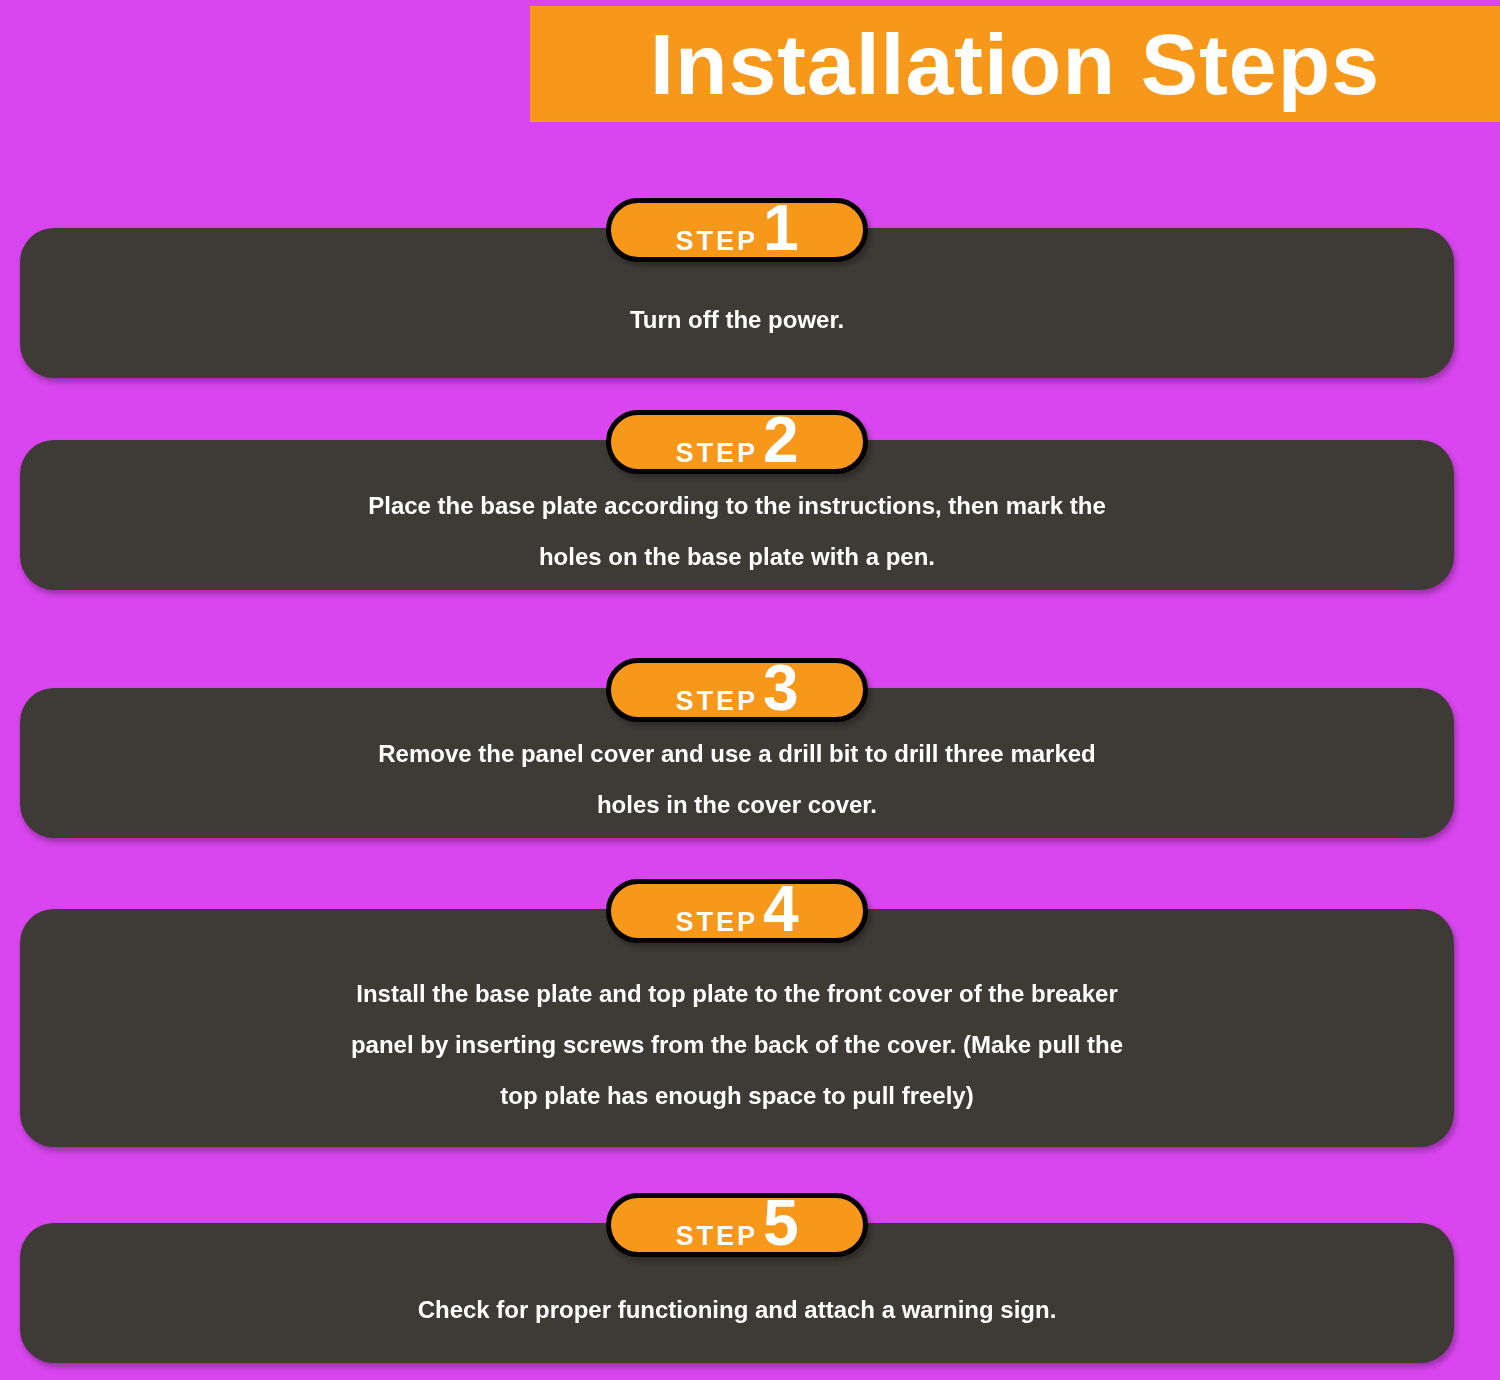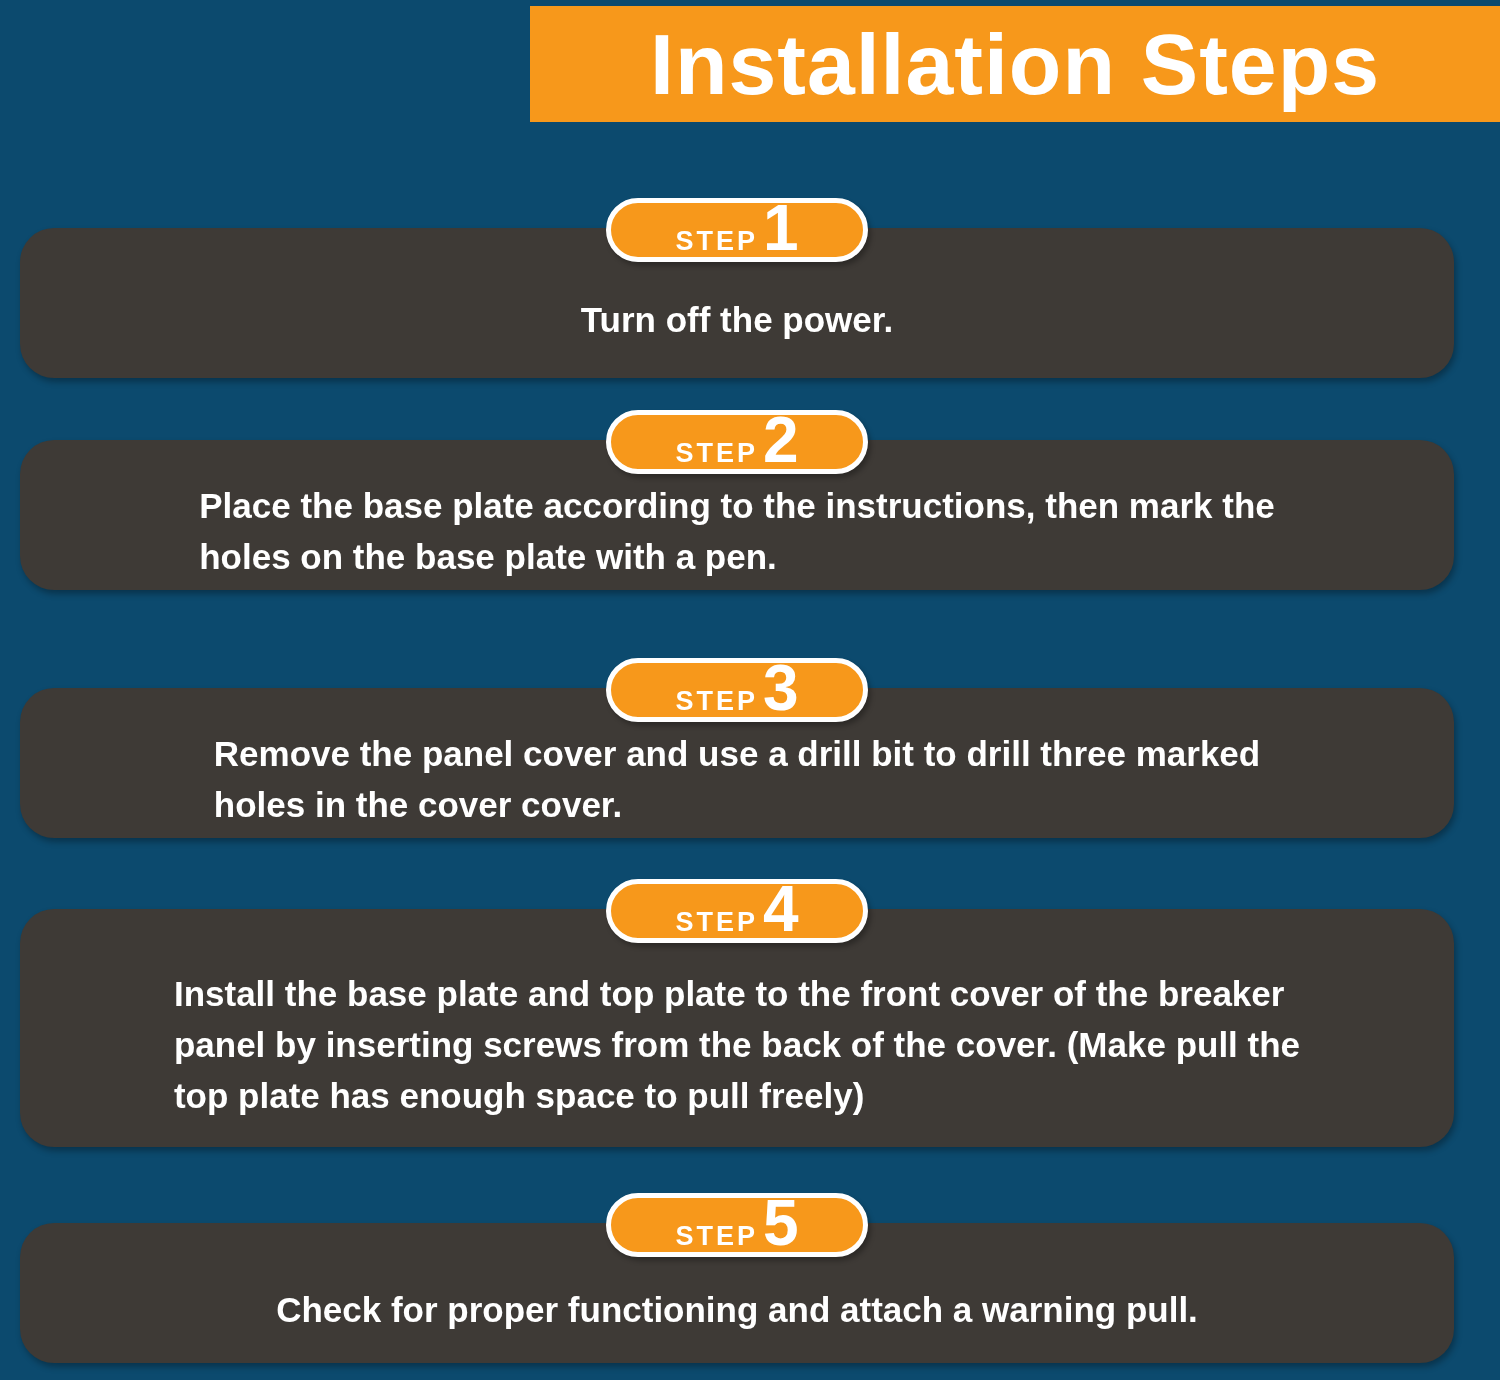--- a/index.html
+++ b/index.html
@@ -5,21 +5,21 @@
   * { margin: 0; padding: 0; box-sizing: border-box; }
   html, body {
     width: 1500px; height: 1380px;
     background: #ffffff;
     font-family: "Liberation Sans", sans-serif;
     overflow: hidden;
   }
   .canvas {
     position: relative;
     width: 1500px; height: 1380px;
-    background: #0c4a6e;
+    background: #d946ef;
   }
 
   
   .title-banner {
     position: absolute;
     left: 530px; top: 6px;
     width: 970px; height: 116px;
     background: #F7981B;
     display: flex; align-items: center; justify-content: center;
   }
@@ -43,36 +43,36 @@
     padding: 40px 20px 8px;
   }
   .s1 { top: 228px;  height: 150px; }
   .s2 { top: 440px;  height: 150px; }
   .s3 { top: 688px;  height: 150px; }
   .s4 { top: 909px;  height: 238px; }
   .s5 { top: 1223px; height: 140px; }
 
   .step-text {
     color: #ffffff;
-    font-size: 35px;
+    font-size: 24px;
     font-weight: 700;
     line-height: 51px;
-    text-align: left;
+    text-align: center;
     white-space: pre-line;
   }
 
   
   .badge {
     position: absolute;
     top: -30px;
     left: 50%;
     transform: translateX(-50%);
     width: 262px; height: 64px;
     background: #F7981B;
-    border: 5px solid #ffffff;
+    border: 5px solid #000000;
     border-radius: 34px;
     box-shadow: 3px 4px 5px rgba(0,0,0,0.28);
     text-align: center;
     line-height: 50px;
     white-space: nowrap;
     overflow: visible;
   }
   .badge-label {
     color: #ffffff;
     font-size: 27px;
@@ -124,16 +124,16 @@
     </div>
     <p class="step-text">Install the base plate and top plate to the front cover of the breaker
 panel by inserting screws from the back of the cover. (Make pull the
 top plate has enough space to pull freely)</p>
   </section>
 
   <section class="step s5">
     <div class="badge">
       <span class="badge-label">STEP</span><span class="badge-number">5</span>
     </div>
-    <p class="step-text">Check for proper functioning and attach a warning pull.</p>
+    <p class="step-text">Check for proper functioning and attach a warning sign.</p>
   </section>
 
 </div>
 
 </body></html>

